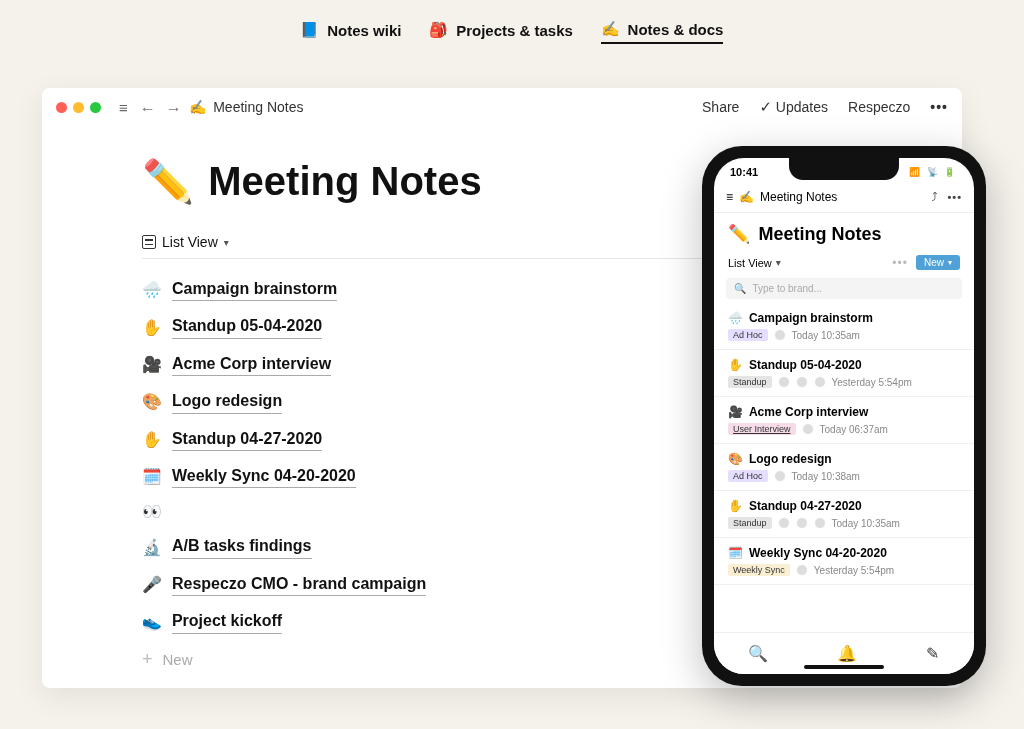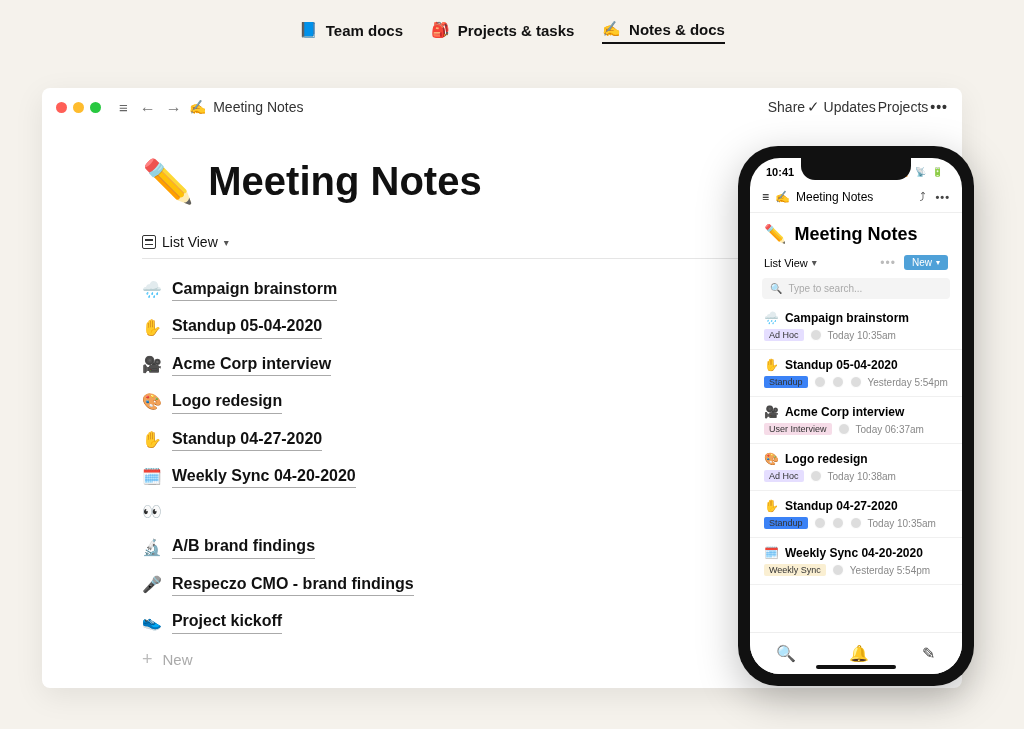--- a/index.html
+++ b/index.html
@@ -53,21 +53,21 @@
 }
 .win-left { display: flex; align-items: center; gap: 6px; }
 .traffic { display: flex; gap: 6px; margin-right: 8px;}
 .tl-dot { width: 11px; height: 11px; border-radius: 50%; }
 .tl-red { background: #ff5f57; }
 .tl-yellow { background: #febc2e; }
 .tl-green { background: #28c840; }
 .nav-arrow { color: #777; font-size: 16px; padding: 0 2px; cursor:pointer; }
 .hamburger { font-size: 15px; color:#666; padding:0 4px; cursor:pointer; }
 .breadcrumb { display:flex; align-items:center; gap:6px; font-size:14px; }
-.win-right { display:flex; align-items:center; gap:2px; font-size:14px; color:#333; }
+.win-right { display:flex; align-items:center; gap:20px; font-size:14px; color:#333; }
 .checkmark { font-size:15px; color:#333; }
 
 
 .page-body { padding: 30px 40px 0 100px; }
 .page-title {
   display:flex; align-items:center; gap:14px;
   font-size: 40px; font-weight: 800; color:#111;
   margin-bottom: 28px;
 }
 
@@ -87,35 +87,35 @@
 
 .note-row {
   display:flex; align-items:center; justify-content:space-between;
   padding: 7px 0;
   font-size:16px;
 }
 .note-left { display:flex; align-items:center; gap:10px; }
 .note-title { font-weight:600; color:#111; border-bottom:1px solid #aaa; line-height:1.4; cursor:pointer;}
 .tag { display:inline-block; font-size:13px; padding: 2px 8px; border-radius: 3px; white-space:nowrap; color:#333;}
 .tag.adhoc { background:#e5deff; }
-.tag.standup { background:#3b82f6; }
-.tag.userint { background:#f6dce8; }
+.tag.standup { background:#e5e5e5; }
+.tag.userint { background:#f6dce8;text-decoration:underline; }
 .tag.weeklysync { background:#faefd2; }
 .tag.retro { background:#f3e2d7; }
 .avatars { display:flex; align-items:center; gap:-4px; margin-left:6px;}
 .av { width:18px; height:18px; border-radius:50%; background:#ddd; border:1.5px solid #fff; display:inline-block;}
 .add-new-row { display:flex; align-items:center; gap:10px; color:#aaa; font-size:15px; padding:8px 0; cursor:pointer; }
 .plus-icon { font-size:18px; color:#bbb; }
 
 
 .phone {
   position: absolute;
-  right: 50px;
+  right: 38px;
   top: 146px;
-  width: 236px;
+  width: 284px;
   height: 540px;
   background: #111;
   border-radius: 40px;
   box-shadow: 0 12px 40px rgba(0,0,0,0.25);
   padding: 12px;
 }
 .phone-screen {
   background:#fff;
   width:100%; height:100%;
   border-radius: 30px;
@@ -168,21 +168,21 @@
 .emoji { font-size:inherit; }
 .ellipsis { letter-spacing:1px; font-weight:700; cursor:pointer; }
 .dots-small { color:#bbb; font-size:12px; letter-spacing:1px; }
 </style>
 </head>
 <body>
 
 <div class="top-tabs">
   <div class="top-tab">
     <span class="emoji">📘</span>
-    <span>Team docs</span>
+    <span>Notes wiki</span>
   </div>
   <div class="top-tab">
     <span class="emoji">🎒</span>
     <span>Projects &amp; tasks</span>
   </div>
   <div class="top-tab active">
     <span class="emoji">✍️</span>
     <span>Notes &amp; docs</span>
   </div>
 </div>
@@ -199,21 +199,21 @@
       <span class="nav-arrow">←</span>
       <span class="nav-arrow">→</span>
       <div class="breadcrumb">
         <span class="emoji">✍️</span>
         <span>Meeting Notes</span>
       </div>
     </div>
     <div class="win-right">
       <span>Share</span>
       <span><span class="checkmark">✓</span> <span>Updates</span></span>
-      <span>Projects</span>
+      <span>Respeczo</span>
       <span class="ellipsis">•••</span>
     </div>
   </div>
 
   <div class="page-body">
     <div class="page-title">
       <span class="emoji" style="font-size:42px">✏️</span>
       <span>Meeting Notes</span>
     </div>
 
@@ -302,30 +302,30 @@
           <div class="note-left">
             <span class="emoji">👀</span>
           </div>
           <div style="display:flex;align-items:center;gap:4px;">
             <span class="tag retro">Retrospective</span>
           </div>
         </div>
         <div class="note-row">
           <div class="note-left">
             <span class="emoji">🔬</span>
-            <span class="note-title">A/B brand findings</span>
+            <span class="note-title">A/B tasks findings</span>
           </div>
           <div style="display:flex;align-items:center;gap:4px;">
             <span class="tag adhoc">Ad Hoc</span>
           </div>
         </div>
         <div class="note-row">
           <div class="note-left">
             <span class="emoji">🎤</span>
-            <span class="note-title">Respeczo CMO - brand findings</span>
+            <span class="note-title">Respeczo CMO - brand campaign</span>
           </div>
           <div style="display:flex;align-items:center;gap:4px;">
             <span class="tag userint">User Interview</span>
           </div>
         </div>
         <div class="note-row">
           <div class="note-left">
             <span class="emoji">👟</span>
             <span class="note-title">Project kickoff</span>
           </div>
@@ -372,21 +372,21 @@
       <div class="phone-viewright">
         <span class="dots-small">•••</span>
         <div class="new-btn">
           <span>New</span>
           <span style="font-size:8px">▾</span>
         </div>
       </div>
     </div>
     <div class="phone-search">
       <span>🔍</span>
-      <span>Type to search...</span>
+      <span>Type to brand...</span>
     </div>
     <div class="phone-list" id="phone-list">
         <div class="phone-row">
           <div class="phone-row-top">
             <span class="emoji">🌧️</span>
             <span>Campaign brainstorm</span>
           </div>
           <div class="phone-row-meta">
             <span class="tag adhoc">Ad Hoc</span>
             <span class="av" style="width:12px;height:12px"></span>

